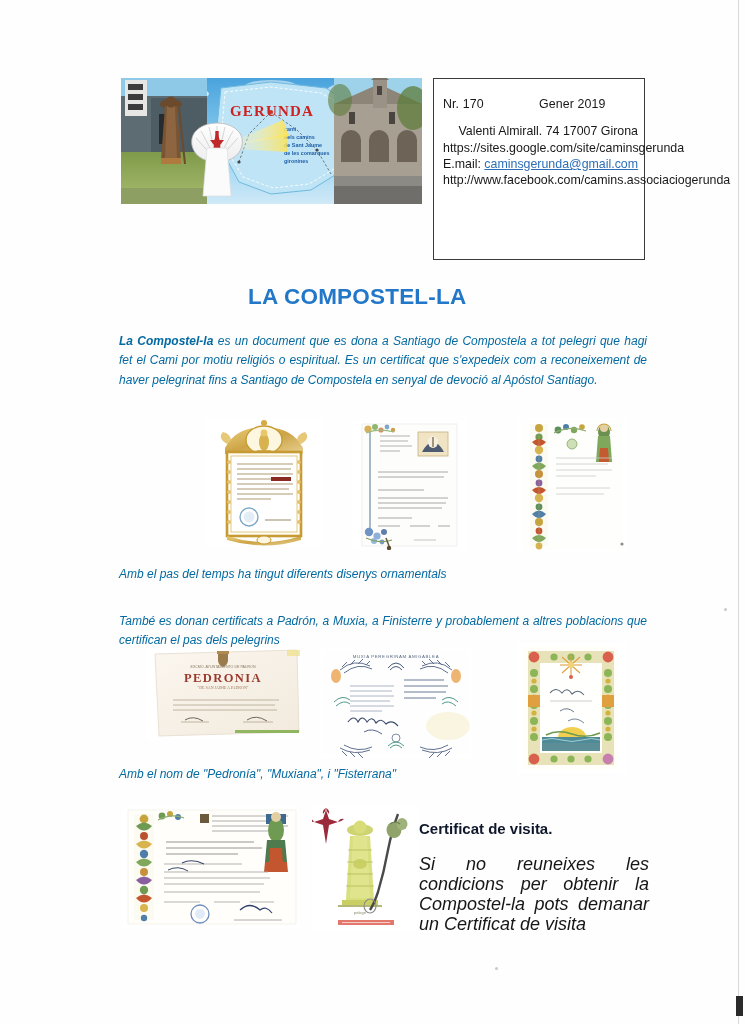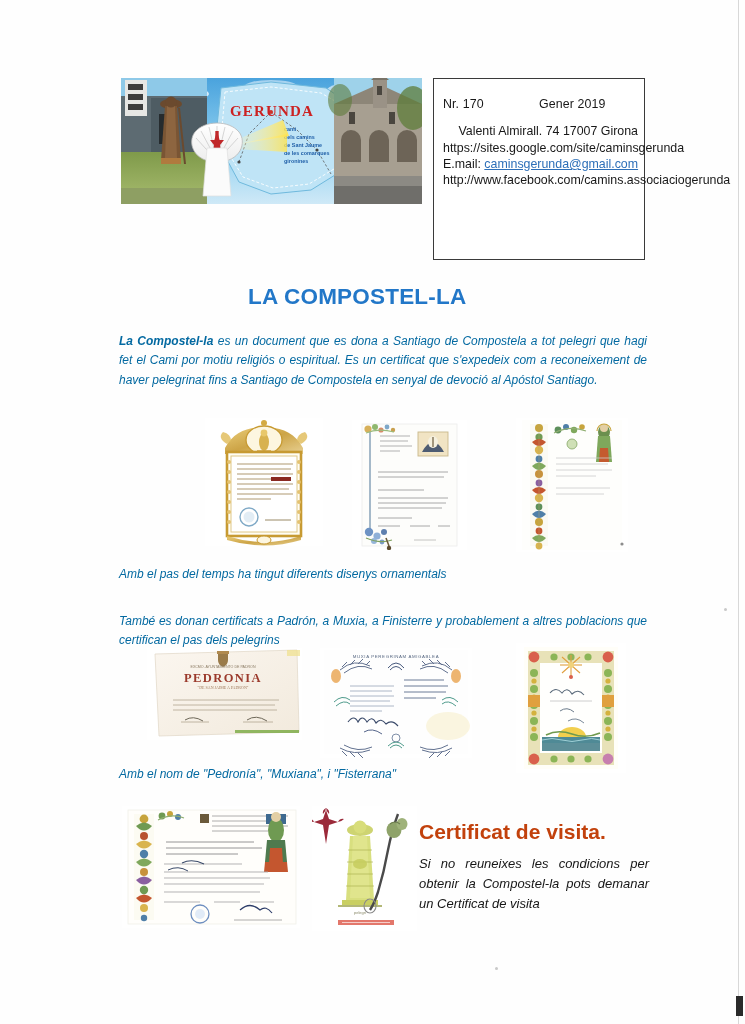--- a/index.html
+++ b/index.html
@@ -144,32 +144,32 @@
     background: #ffffff;
     overflow: hidden;
   }
   .cert svg { display: block; }
 
   
   .visit-heading {
     position: absolute;
     left: 419px;
     top: 820px;
-    font-size: 21px;
+    font-size: 15px;
     font-weight: bold;
-    color: #c2410c;
+    color: #0f172a;
   }
   .visit-heading .dot { font-weight: bold; }
   .visit-para {
     position: absolute;
     left: 419px;
     top: 854px;
     width: 230px;
     font-style: italic;
-    font-size: 13px;
+    font-size: 18px;
     line-height: 20px;
     text-align: justify;
     color: #161616;
   }
 </style>
 </head>
 <body>
 
 <div class="page">
 

